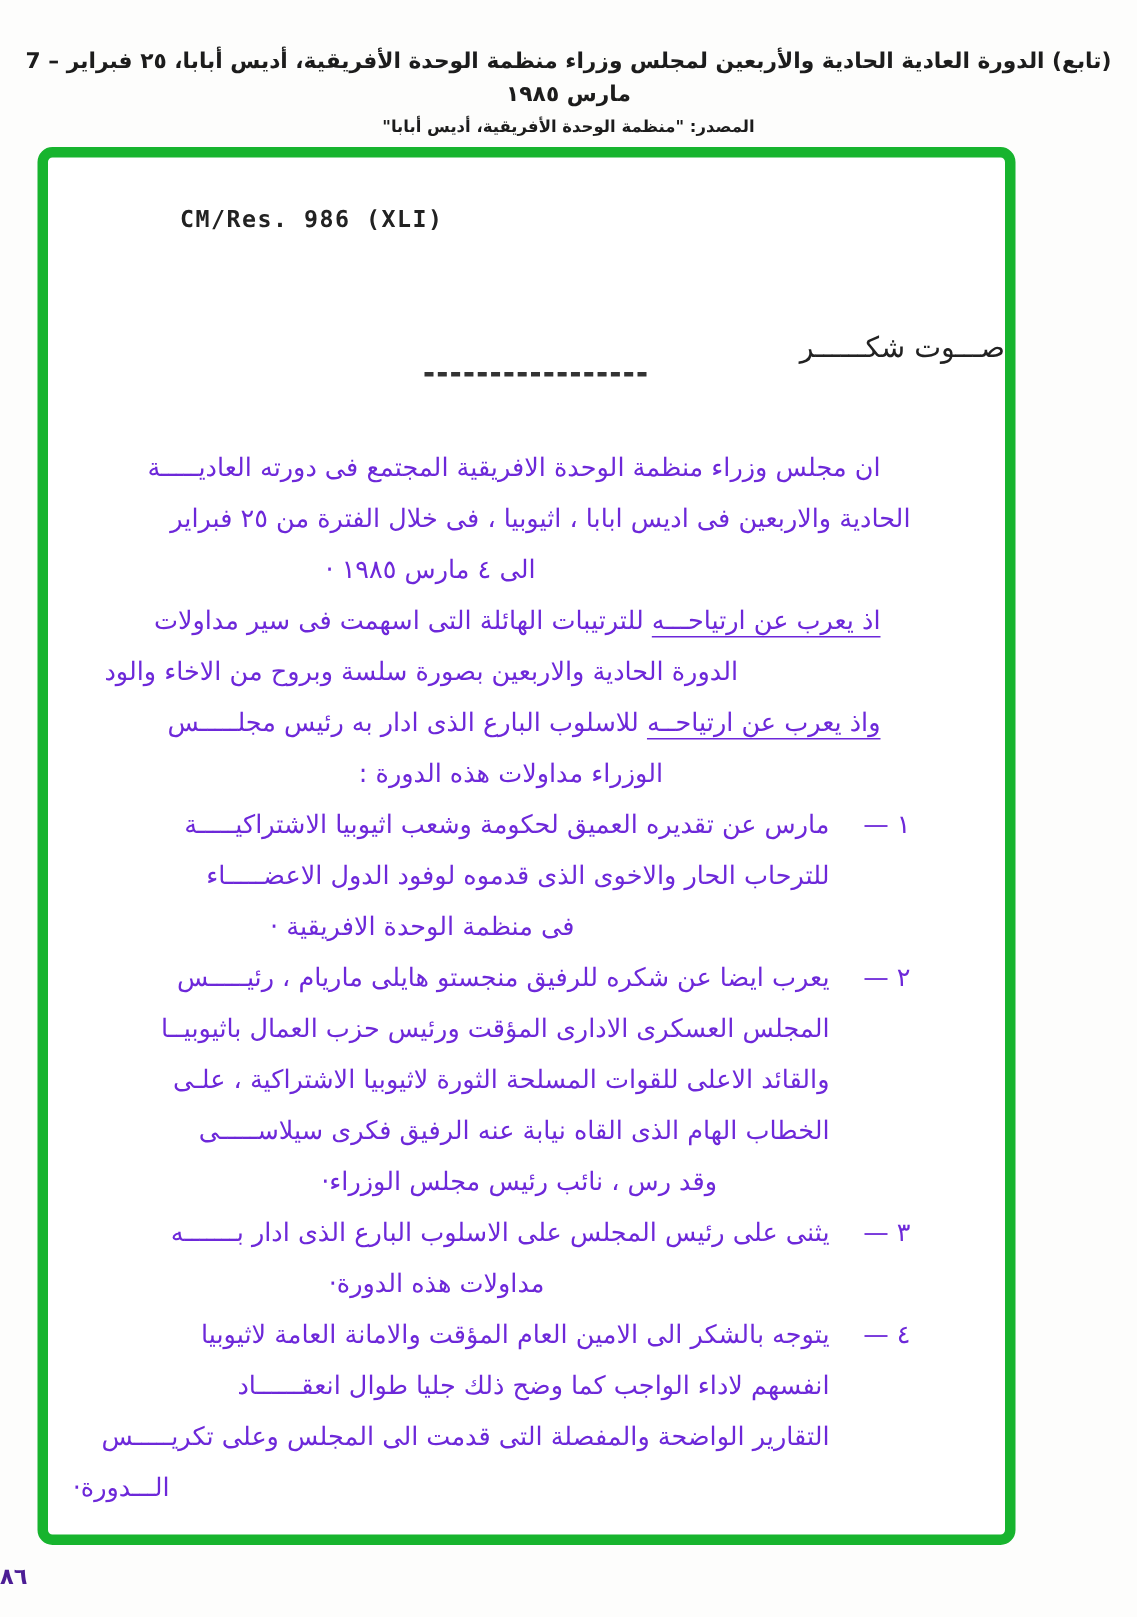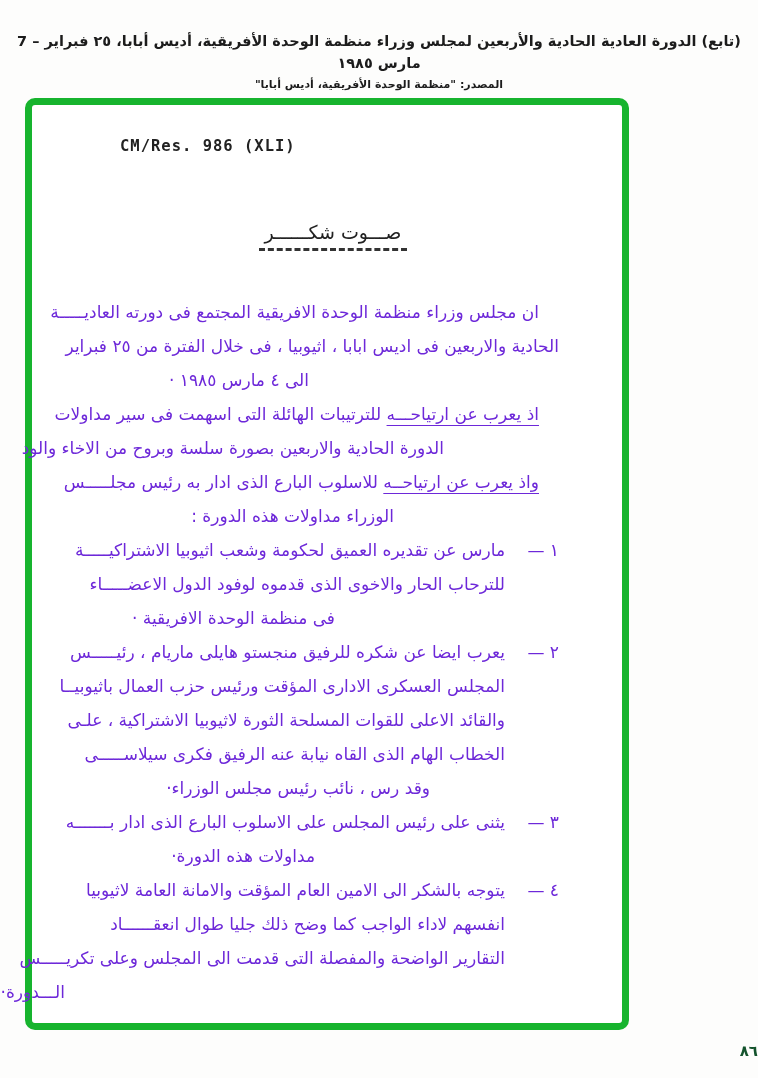--- a/index.html
+++ b/index.html
@@ -14,35 +14,35 @@
   
   .caption{
     position:absolute;top:30px;left:0;right:0;
     text-align:center;direction:rtl;font-weight:bold;
   }
   .caption-line1{font-size:14.5px;letter-spacing:0;line-height:22px;}
   .caption-line2{font-size:11px;margin-top:4px;}
   
   .scan-frame{
     position:absolute;left:25px;top:98px;
-    width:604px;height:932px;
+    width:652px;height:932px;
     border:7px solid #17b42e;border-radius:10px;
     box-sizing:border-box;background:#fff;
   }
   
   .doc-ref{
     position:absolute;top:32px;left:88px;
     direction:ltr;
     font-family:"DejaVu Sans Mono",monospace;
     font-size:15.5px;font-weight:600;letter-spacing:1px;color:#222;
   }
   
   .doc-title-wrap{
     position:absolute;top:116px;left:12px;right:0;
-    text-align:center;direction:rtl;
+    direction:rtl;
   }
   .doc-title{
     display:inline-block;font-size:19px;color:#222;
     letter-spacing:1px;
   }
   .title-underline{
     width:148px;margin:5px auto 0;
     border-top:3px dashed #333;height:0;
   }
   
@@ -60,21 +60,21 @@
   .ind170{padding-right:170px;}
   .ind190{padding-right:190px;}
   .ind250{padding-right:250px;}
   .ind440{padding-right:440px;}
   .item{display:flex;}
   .item-marker{width:54px;flex:0 0 54px;}
   .item-text{flex:1;}
   
   .page-number{
     position:absolute;top:1042px;left:0;right:0;
-    text-align:right;font-size:15px;font-weight:bold;color:#14532d;
+    text-align:left;font-size:15px;font-weight:bold;color:#4c1d95;
   }
 </style>
 </head>
 <body>
 
 <div class="caption">
   <div class="caption-line1">(تابع)  الدورة العادية الحادية والأربعين لمجلس وزراء منظمة الوحدة الأفريقية، أديس أبابا، ٢٥ فبراير – 7 مارس ١٩٨٥</div>
   <div class="caption-line2">المصدر:  "منظمة الوحدة الأفريقية، أديس أبابا"</div>
 </div>
 

